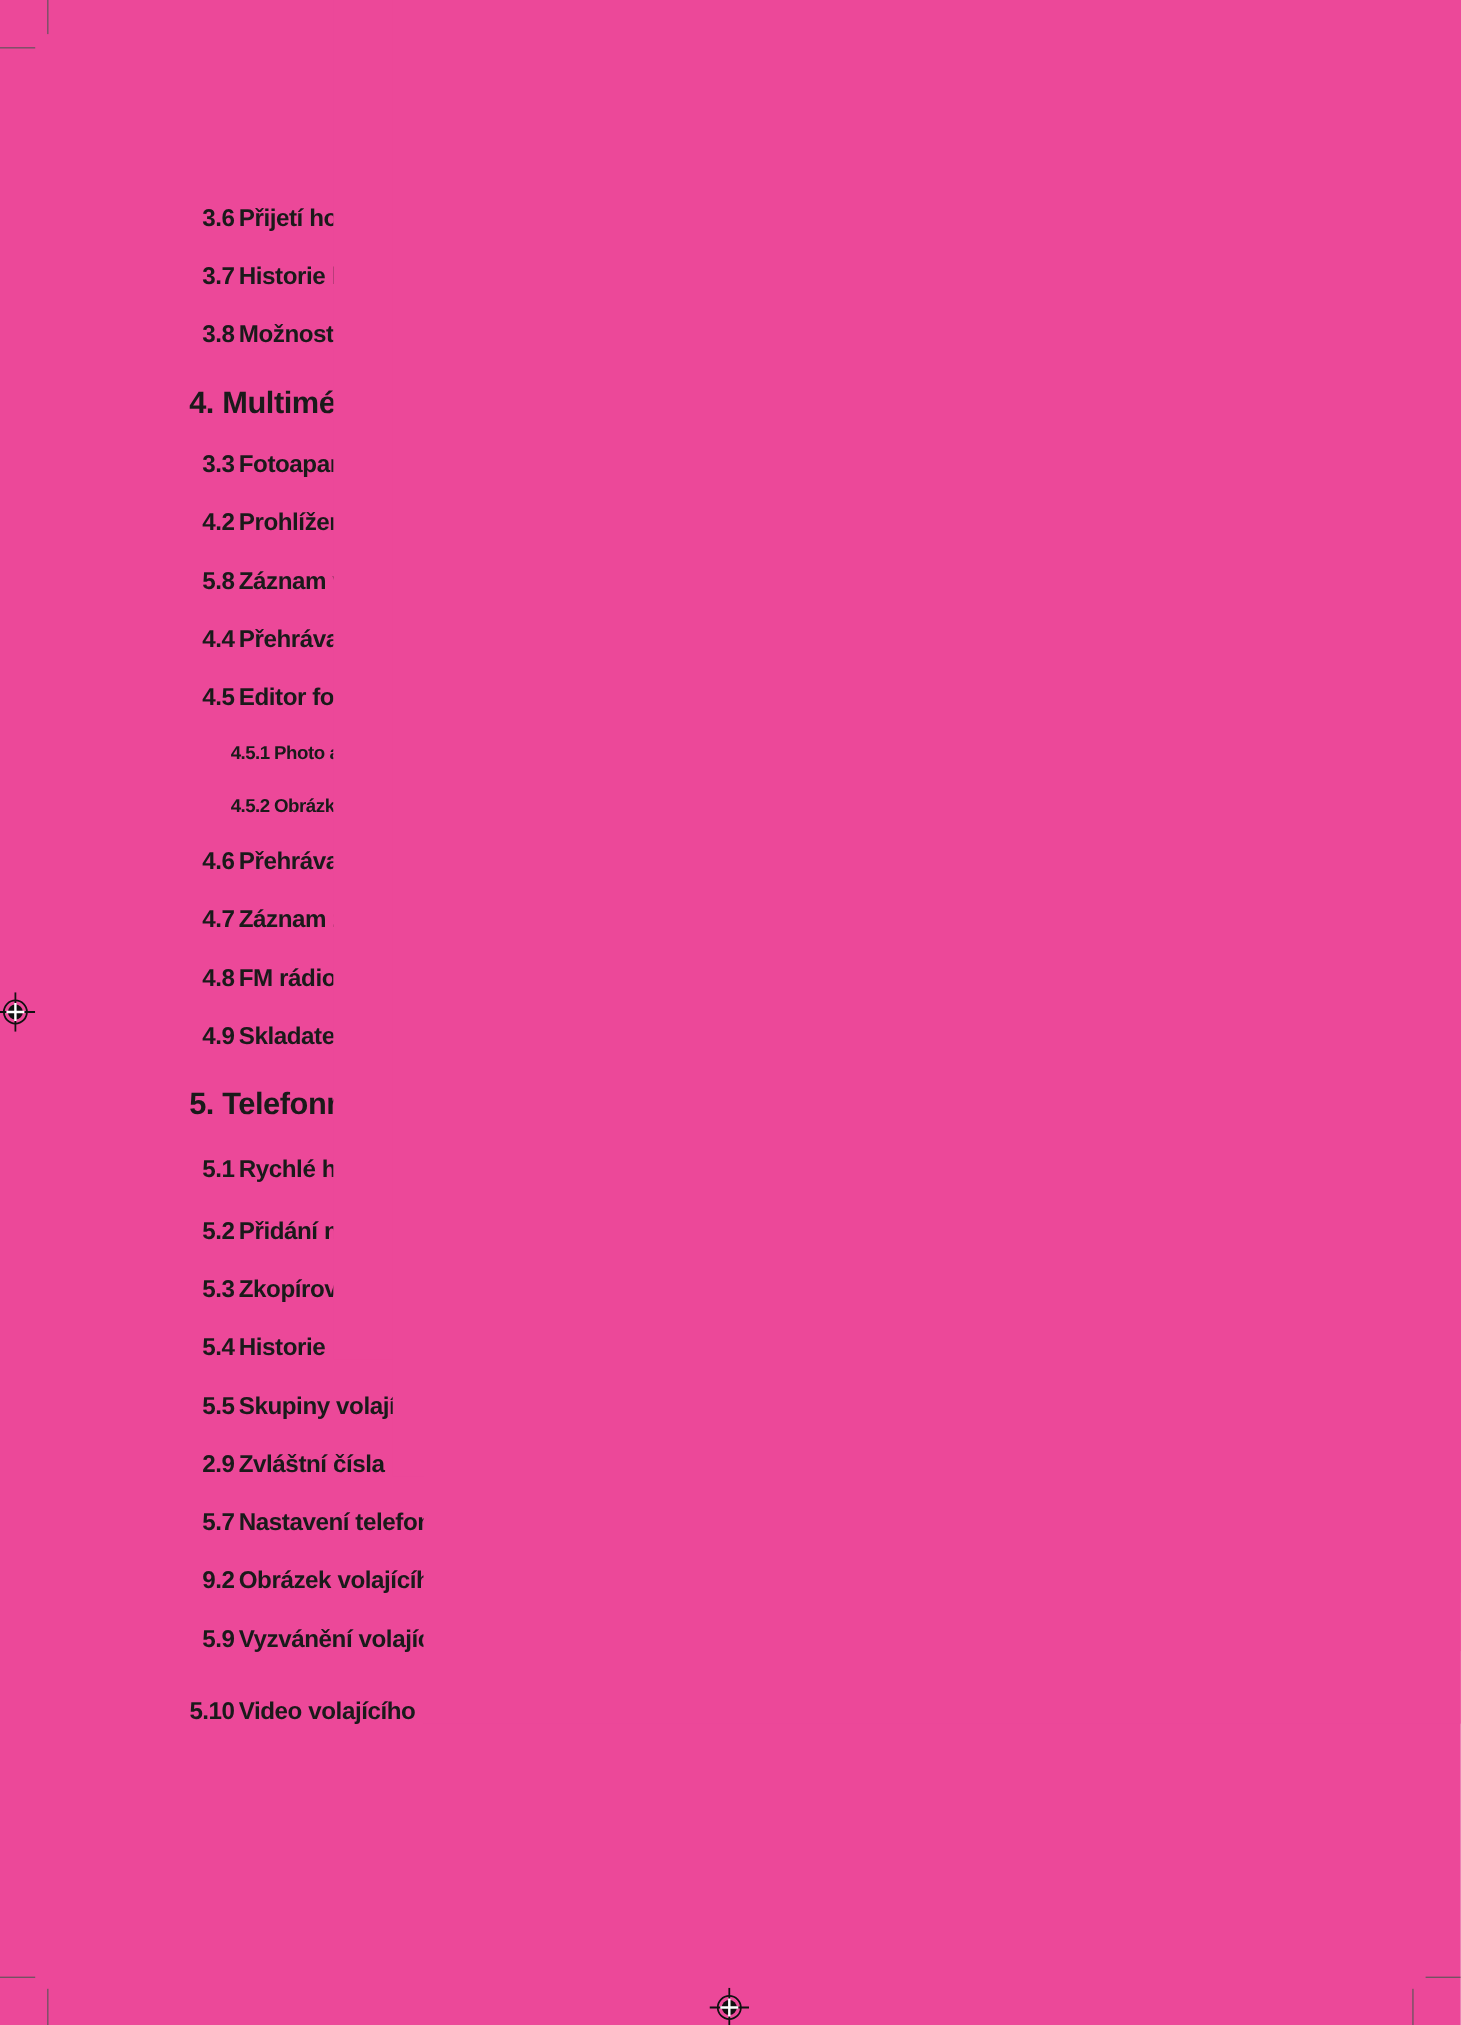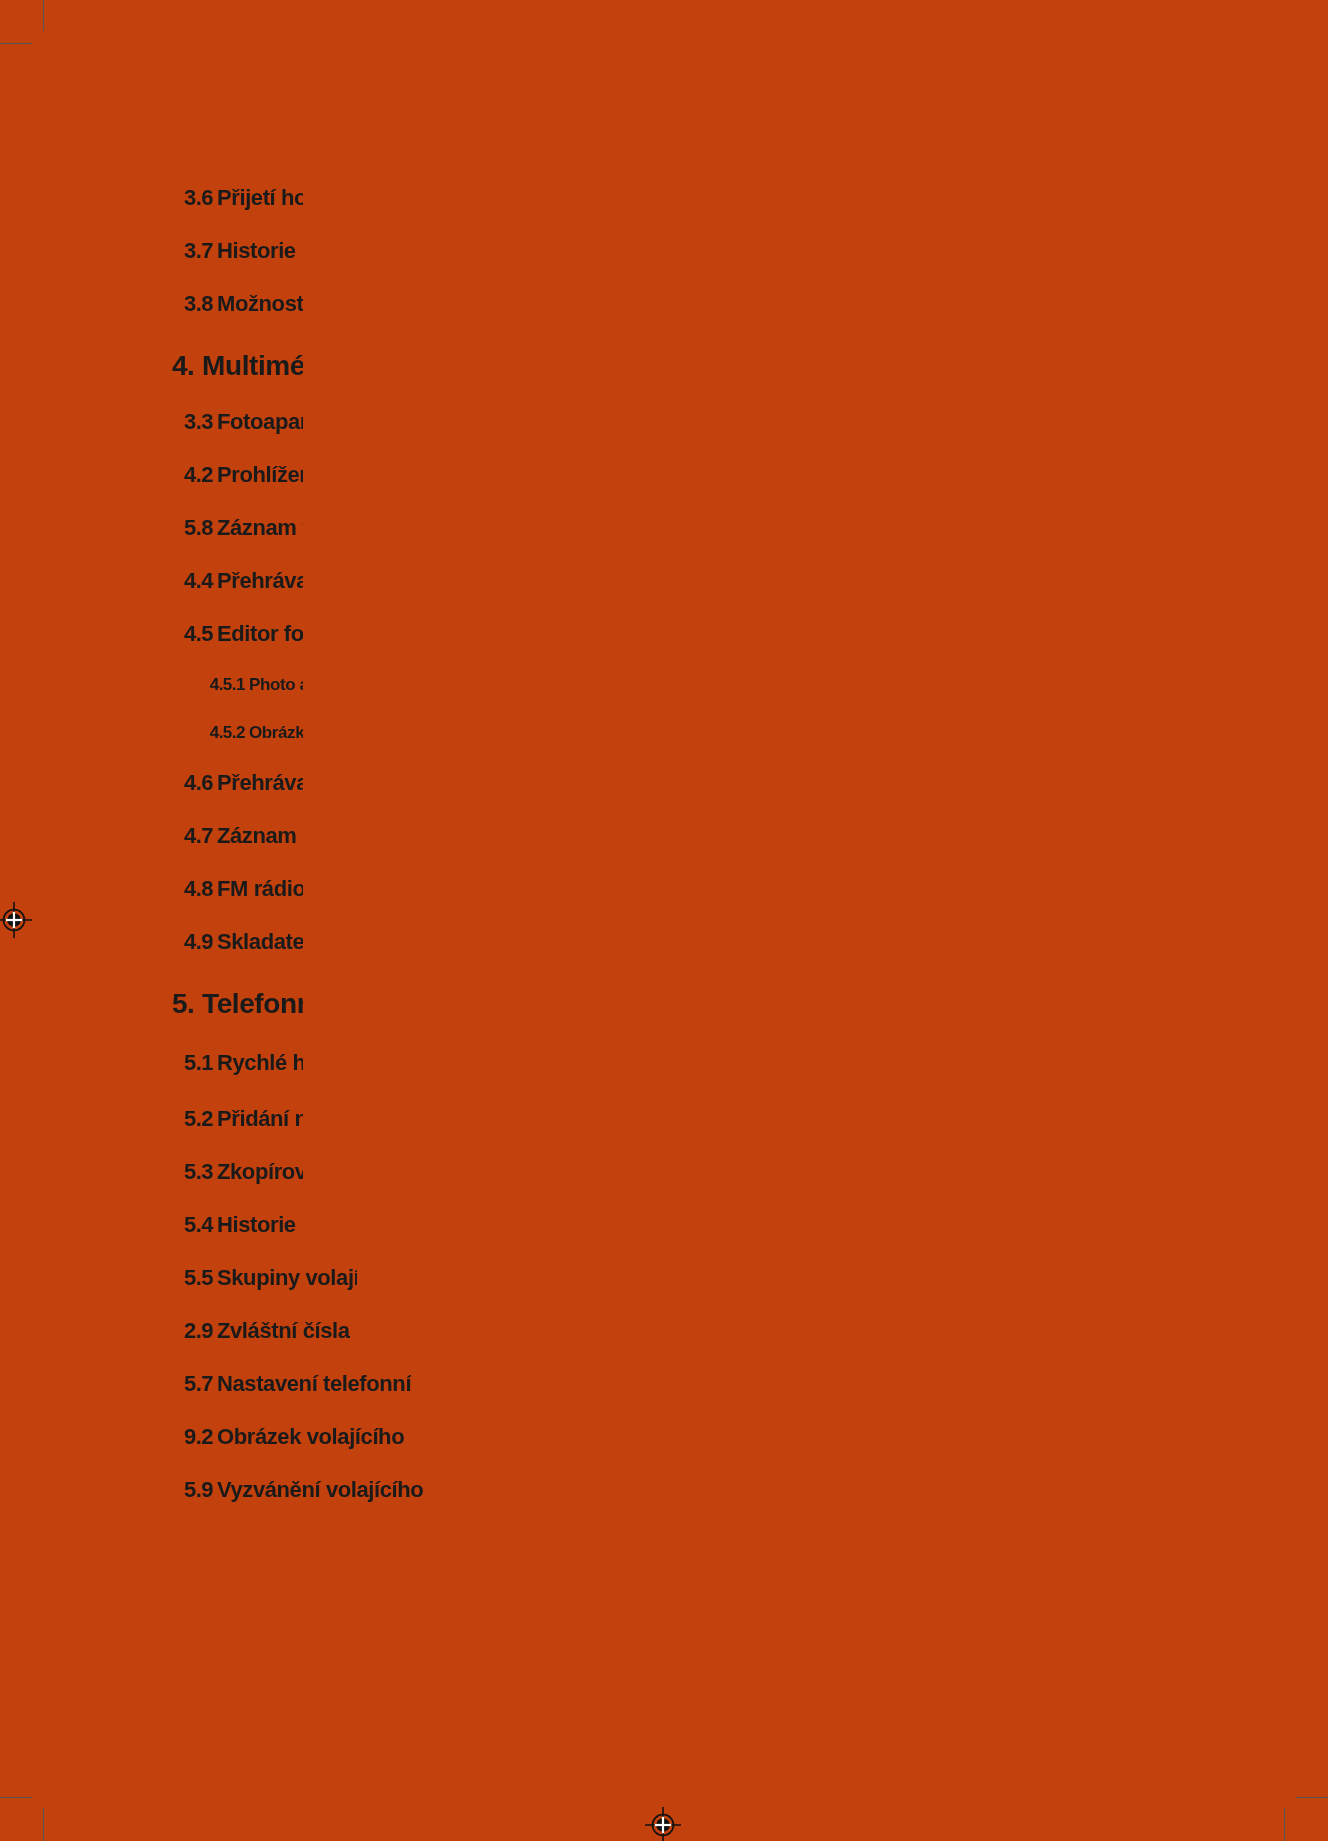--- a/index.html
+++ b/index.html
@@ -1,20 +1,20 @@
 <!DOCTYPE html>
 <html><head>
 <meta charset="utf-8">
 <style>
   * { margin:0; padding:0; box-sizing:border-box; }
   html,body { background:#e8e8e8; }
   body { font-family:"Liberation Sans", sans-serif; }
   .page {
     position:relative; width:1328px; height:1841px;
-    background:#c2410c; overflow:hidden; margin:0 auto;text-decoration:underline;
+    background:#ec4899; overflow:hidden; margin:0 auto;text-decoration:underline;
   }
   
   .crop { position:absolute; background:#555; }
   .crop.v { width:1px; }
   .crop.h { height:1px; }
   
   .reg { position:absolute; width:36px; height:36px; }
   
   .toc { position:absolute; left:0; top:156px; width:1133px; color:#1a1a1a; }
   .row { display:flex; align-items:flex-end; height:53px; font-weight:bold; line-height:1; white-space:nowrap; }
@@ -240,15 +240,21 @@
         <span class="label">Obrázek volajícího</span>
         <span class="leader"></span>
         <span class="page">9</span>
       </div>
       <div class="row sub">
         <span class="num">5.9</span>
         <span class="label">Vyzvánění volajícího</span>
         <span class="leader"></span>
         <span class="page">10</span>
       </div>
+      <div class="row sub">
+        <span class="num">5.10</span>
+        <span class="label">Video volajícího</span>
+        <span class="leader"></span>
+        <span class="page">10</span>
+      </div>
     </div>
 
 </div>
 
 </body></html>

